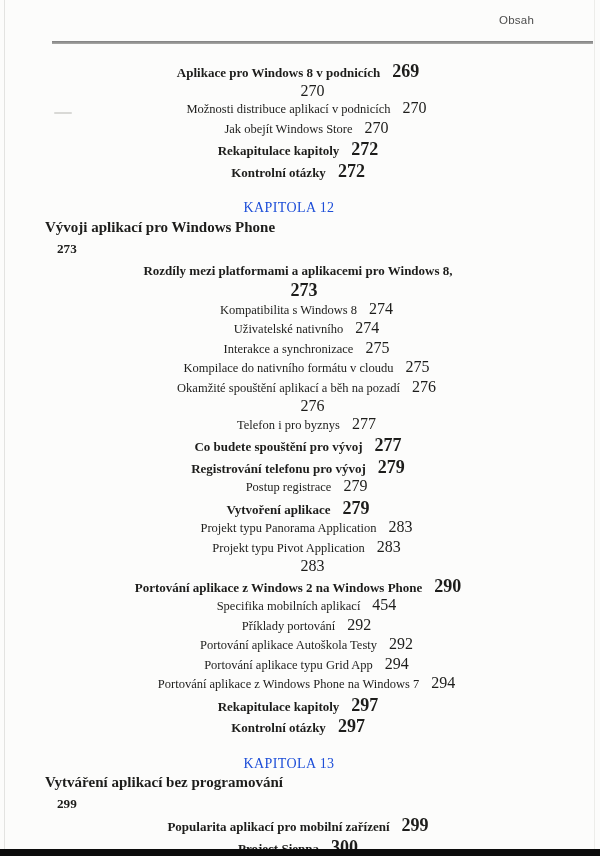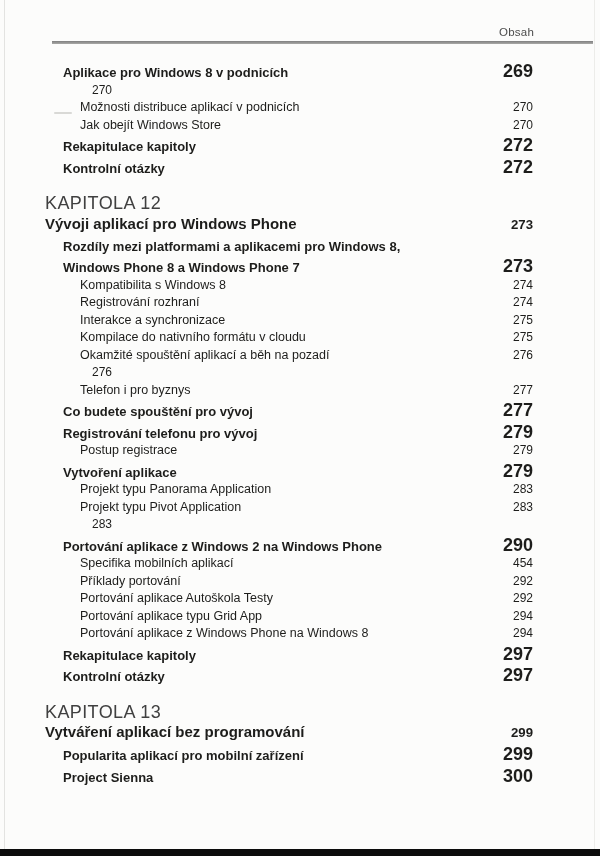--- a/index.html
+++ b/index.html
@@ -38,21 +38,21 @@
   }
   .smudge {
     position: absolute;
     left: 54px; top: 112px;
     width: 18px; height: 2px;
     background: #d9d9d6;
     border-radius: 2px;
   }
   .header {
     position: absolute;
-    top: 26px;
+    top: 14px;
     left: 0;
     right: 66px;
     text-align: right;
     font-size: 11.5px;
     color: #4d4d4d;
     letter-spacing: 0.2px;
   }
   .rule {
     position: absolute;
     top: 41px;
@@ -62,41 +62,43 @@
     background: linear-gradient(#7f7f7f, #a9a9a7);
   }
   .toc {
     position: absolute;
     top: 60px;
     left: 45px;
     width: 488px;
   }
   .row {
     display: flex;
-    justify-content: space-between;
+    justify-content: center;
     align-items: baseline;
     line-height: 17.5px;
     font-size: 12.5px;
+    font-family: Liberation Serif, serif;
   }
   .row .pagenum {
     flex: none;
     padding-left: 12px;
-    font-size: 12px;
+    font-size: 16px;
   }
   .chapter-label {
     margin-top: 18px;
-    font-size: 18px;
-    color: #404040;
+    font-size: 14px;
+    color: #1d4ed8;
     letter-spacing: 0.4px;
   }
   .chapter-title {
     font-size: 15px;
     font-weight: 700;
     line-height: 21px;
     margin-bottom: 3px;
+    flex-direction: column;
   }
   .chapter-title .pagenum {
     font-size: 13.2px;
     font-weight: 700;
   }
   .section {
     margin-top: 3px;
     padding-left: 18px;
     font-size: 13px;
     font-weight: 700;
@@ -153,29 +155,28 @@
         <span class="title">KAPITOLA 12</span>
       </div>
       <div class="row chapter-title">
         <span class="title">Vývoji aplikací pro Windows Phone</span>
         <span class="pagenum">273</span>
       </div>
       <div class="row section">
         <span class="title">Rozdíly mezi platformami a aplikacemi pro Windows 8,</span>
       </div>
       <div class="row section">
-        <span class="title">Windows Phone 8 a Windows Phone 7</span>
         <span class="pagenum">273</span>
       </div>
       <div class="row subsection">
         <span class="title">Kompatibilita s Windows 8</span>
         <span class="pagenum">274</span>
       </div>
       <div class="row subsection">
-        <span class="title">Registrování rozhraní</span>
+        <span class="title">Uživatelské nativního</span>
         <span class="pagenum">274</span>
       </div>
       <div class="row subsection">
         <span class="title">Interakce a synchronizace</span>
         <span class="pagenum">275</span>
       </div>
       <div class="row subsection">
         <span class="title">Kompilace do nativního formátu v cloudu</span>
         <span class="pagenum">275</span>
       </div>
@@ -231,21 +232,21 @@
       </div>
       <div class="row subsection">
         <span class="title">Portování aplikace Autoškola Testy</span>
         <span class="pagenum">292</span>
       </div>
       <div class="row subsection">
         <span class="title">Portování aplikace typu Grid App</span>
         <span class="pagenum">294</span>
       </div>
       <div class="row subsection">
-        <span class="title">Portování aplikace z Windows Phone na Windows 8</span>
+        <span class="title">Portování aplikace z Windows Phone na Windows 7</span>
         <span class="pagenum">294</span>
       </div>
       <div class="row section">
         <span class="title">Rekapitulace kapitoly</span>
         <span class="pagenum">297</span>
       </div>
       <div class="row section">
         <span class="title">Kontrolní otázky</span>
         <span class="pagenum">297</span>
       </div>

